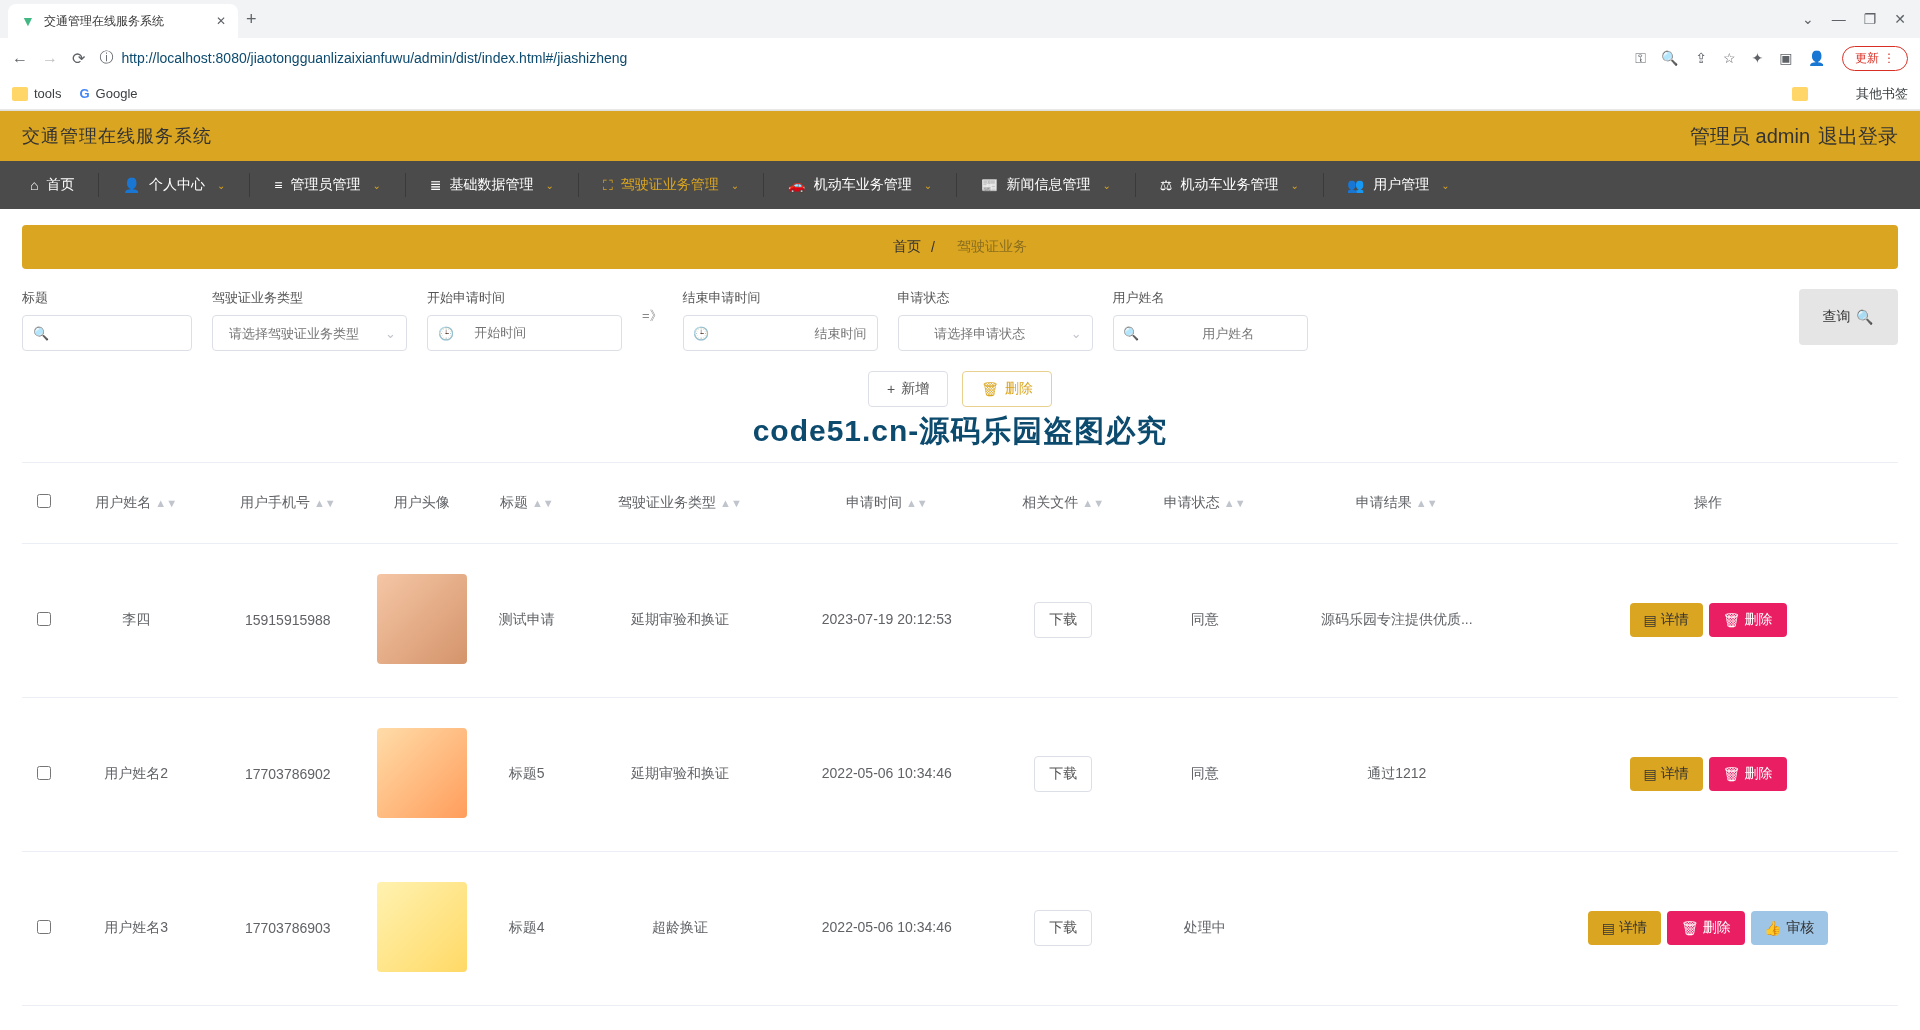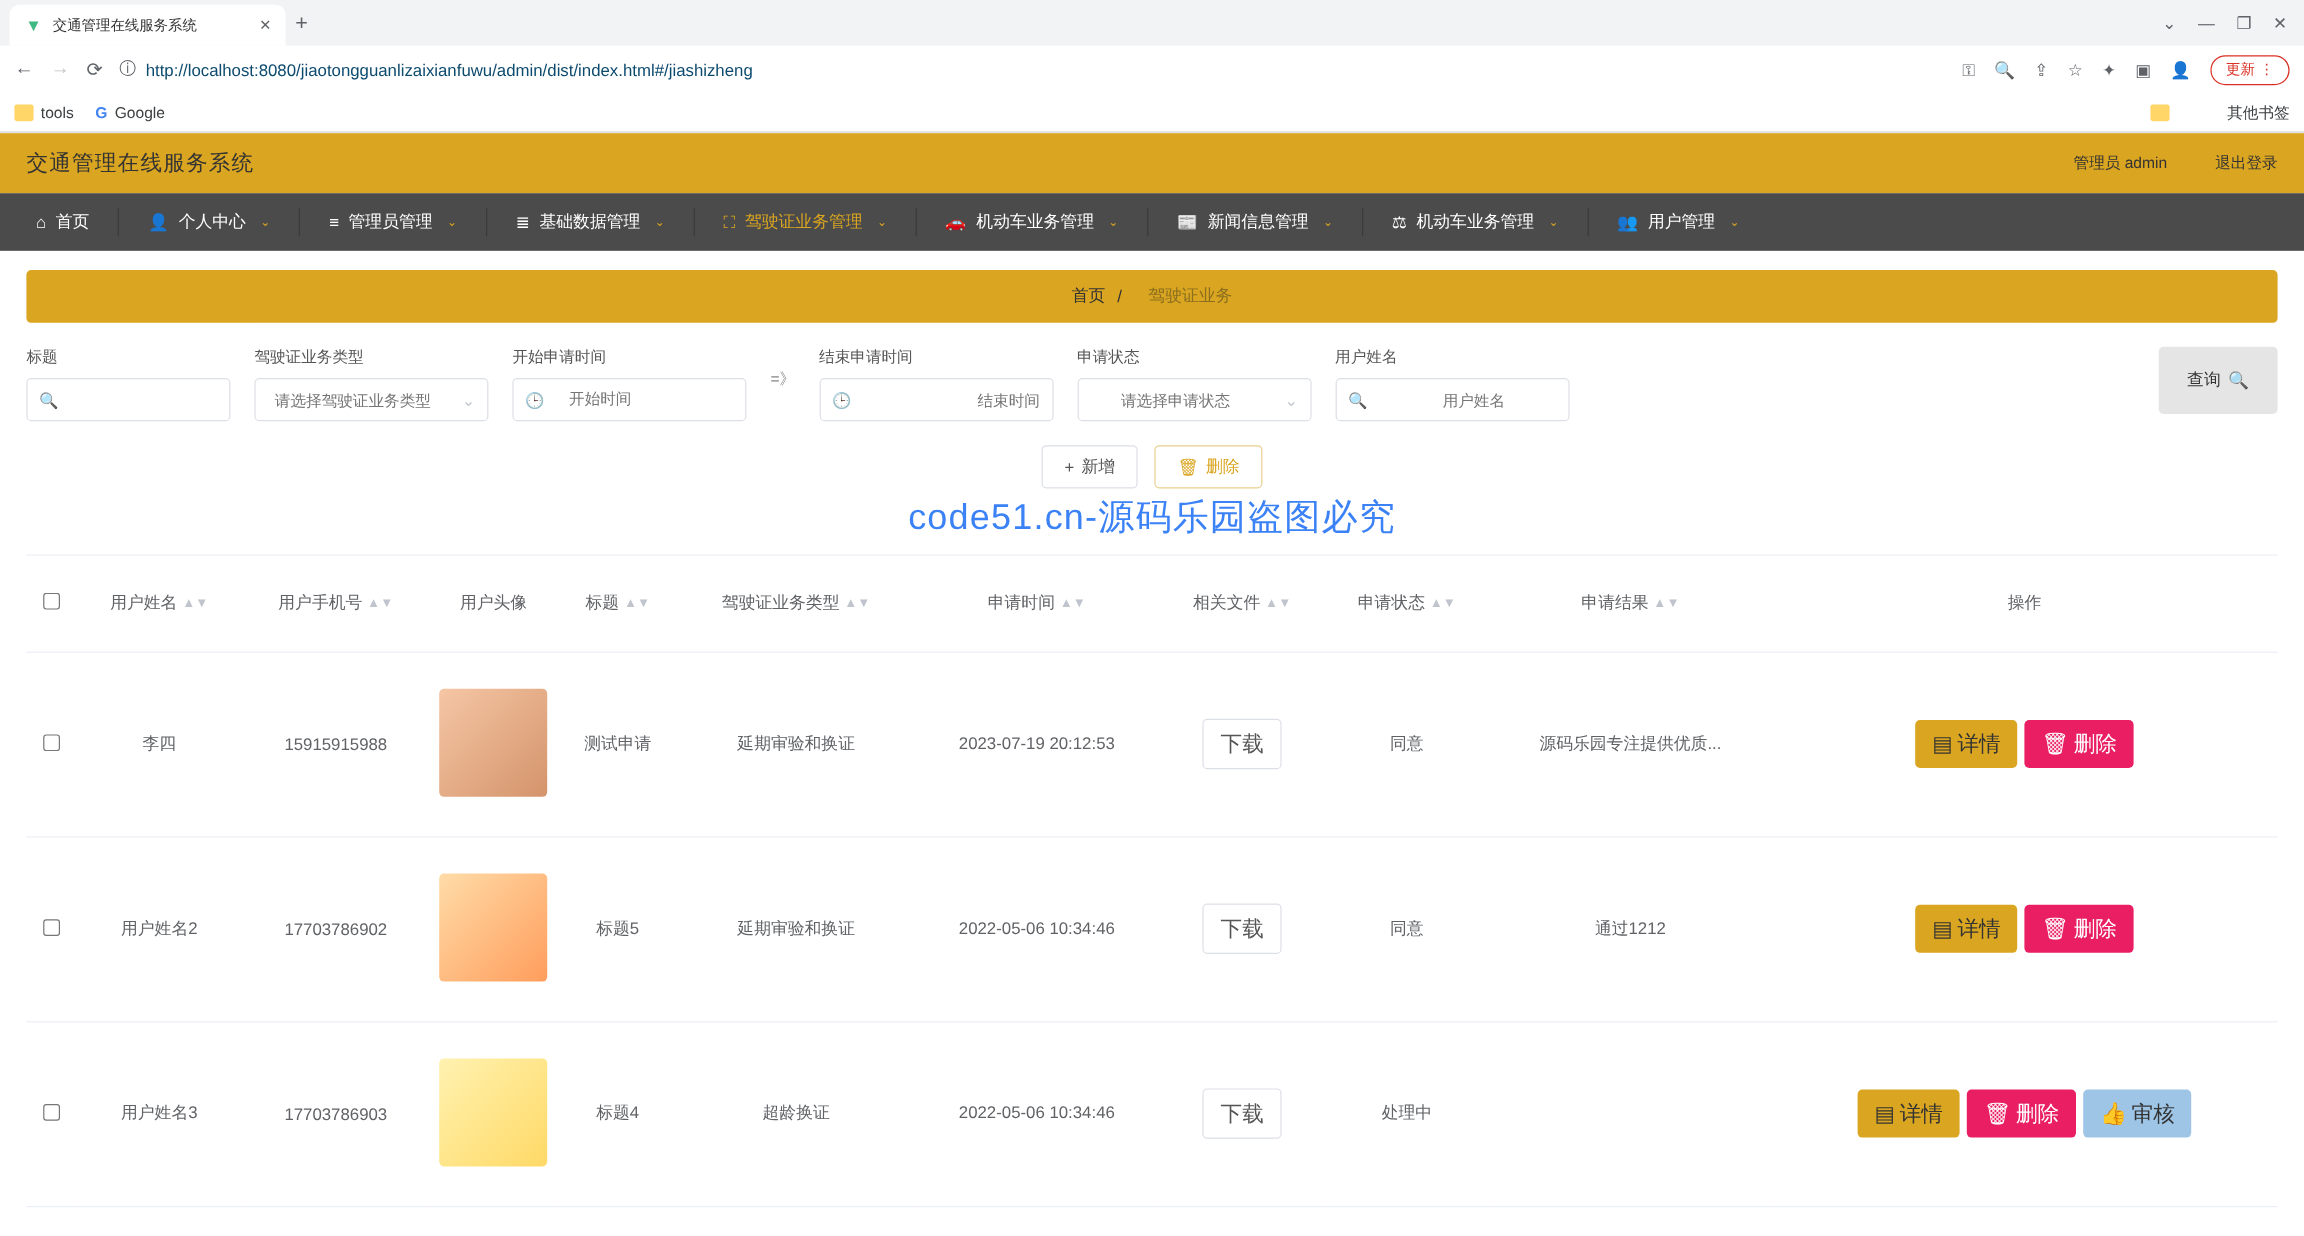--- a/index.html
+++ b/index.html
@@ -21,21 +21,21 @@
 .addr-right { display: flex; align-items: center; gap: 16px; color: #5f6368; }
 .update-btn { border: 1px solid #d93025; color: #d93025; border-radius: 14px; padding: 3px 12px; font-size: 12px; cursor: pointer; display: flex; align-items: center; gap: 4px; }
 .bookmarks { display: flex; align-items: center; height: 32px; padding: 0 12px; gap: 18px; font-size: 13px; color: #3c4043; border-bottom: 1px solid #e8e8e8; }
 .bookmark-item { display: flex; align-items: center; gap: 6px; cursor: pointer; }
 .bookmark-folder { width: 16px; height: 14px; background: #ffd667; border-radius: 2px; display: inline-block; }
 .bookmarks .right { margin-left: auto; gap: 48px; }
 
 
 .app-header { background: #daa520; height: 50px; display: flex; align-items: center; padding: 0 22px; color: #333; }
 .app-title { font-size: 18px; font-weight: 500; letter-spacing: 1px; }
-.user-area { margin-left: auto; display: flex; gap: 40px; font-size: 13px; align-items: flex-end; }
+.user-area { margin-left: auto; display: flex; gap: 8px; font-size: 20px; align-items: flex-end; }
 .user-area span { cursor: pointer; }
 
 
 .nav-menu { background: #4b4b4b; height: 48px; display: flex; padding: 0 6px; }
 .nav-item { display: flex; align-items: center; padding: 0 24px; color: #fff; cursor: pointer; gap: 8px; font-size: 14px; position: relative; }
 .nav-item.active { color: #daa520; }
 .nav-item .chevron { font-size: 10px; color: #daa520; margin-left: 4px; }
 .nav-sep { width: 1px; background: #3a3a3a; margin: 12px 0; }
 
 
@@ -52,36 +52,36 @@
 .input-wrap .prefix, .input-wrap .suffix { color: #c0c4cc; padding: 0 10px; font-size: 13px; }
 .w-sm { width: 170px; }
 .w-md { width: 195px; }
 .range-sep { color: #888; align-self: center; padding-bottom: 8px; font-size: 13px; }
 .query-btn { background: #e5e5e5; border: none; border-radius: 4px; height: 56px; padding: 0 24px; color: #333; font-size: 14px; cursor: pointer; display: flex; align-items: center; gap: 6px; margin-left: auto; align-self: flex-start; }
 
 .action-row { display: flex; justify-content: center; gap: 14px; margin-bottom: 14px; }
 .btn-outline { border: 1px solid #dcdfe6; background: #fff; border-radius: 4px; height: 36px; padding: 0 18px; font-size: 14px; cursor: pointer; display: flex; align-items: center; gap: 6px; color: #555; }
 .btn-outline.danger { color: #daa520; border-color: #e8d08f; }
 
-.watermark-text { text-align: center; font-size: 30px; color: #3b82f6; font-weight: 400; margin: -10px 0 10px; letter-spacing: 1px; }
+.watermark-text { text-align: center; font-size: 30px; color: #0c4a6e; font-weight: 700; margin: -10px 0 10px; letter-spacing: 1px; }
 
 
 .data-table { width: 100%; border-collapse: collapse; background: #fff; }
 .data-table th, .data-table td { padding: 30px 8px; text-align: center; font-size: 14px; }
 .data-table thead tr { background: #fff; border-top: 1px solid #ebeef5; border-bottom: 1px solid #ebeef5; }
 .data-table th { color: #606266; font-weight: 500; white-space: nowrap; }
 .data-table th .sort { color: #c0c4cc; font-size: 11px; margin-left: 4px; display: inline-flex; flex-direction: column; line-height: 6px; vertical-align: middle; }
 .data-table tbody tr { border-bottom: 1px solid #ebeef5; }
 .data-table td { color: #606266; vertical-align: middle; }
 .checkbox-cell input { width: 14px; height: 14px; cursor: pointer; }
 .avatar-cell { width: 90px; height: 90px; }
 .avatar-img { width: 90px; height: 90px; border-radius: 4px; background: linear-gradient(135deg,#f5c6a5,#d4946b); display: inline-block; }
 .avatar-img.v2 { background: linear-gradient(135deg,#ffdca8,#ff9d5c); }
 .avatar-img.v3 { background: linear-gradient(135deg,#fff2b0,#ffd966); }
-.btn-sm { border: none; border-radius: 4px; padding: 8px 14px; font-size: 18px; cursor: pointer; display: inline-flex; align-items: center; gap: 4px; }
+.btn-sm { border: none; border-radius: 4px; padding: 8px 14px; font-size: 14px; cursor: pointer; display: inline-flex; align-items: center; gap: 4px; }
 .btn-download { background: #fff; border: 1px solid #dcdfe6; color: #555; }
 .btn-detail { background: #daa520; color: #333; }
 .btn-delete { background: #e91e63; color: #fff; }
 .btn-audit { background: #9ec5e6; color: #333; }
 .ops-cell { white-space: nowrap; }
 .ops-cell .btn-sm { margin: 0 3px; }
 .two-line { line-height: 1.4; }
 </style>
 </head>
 <body>

